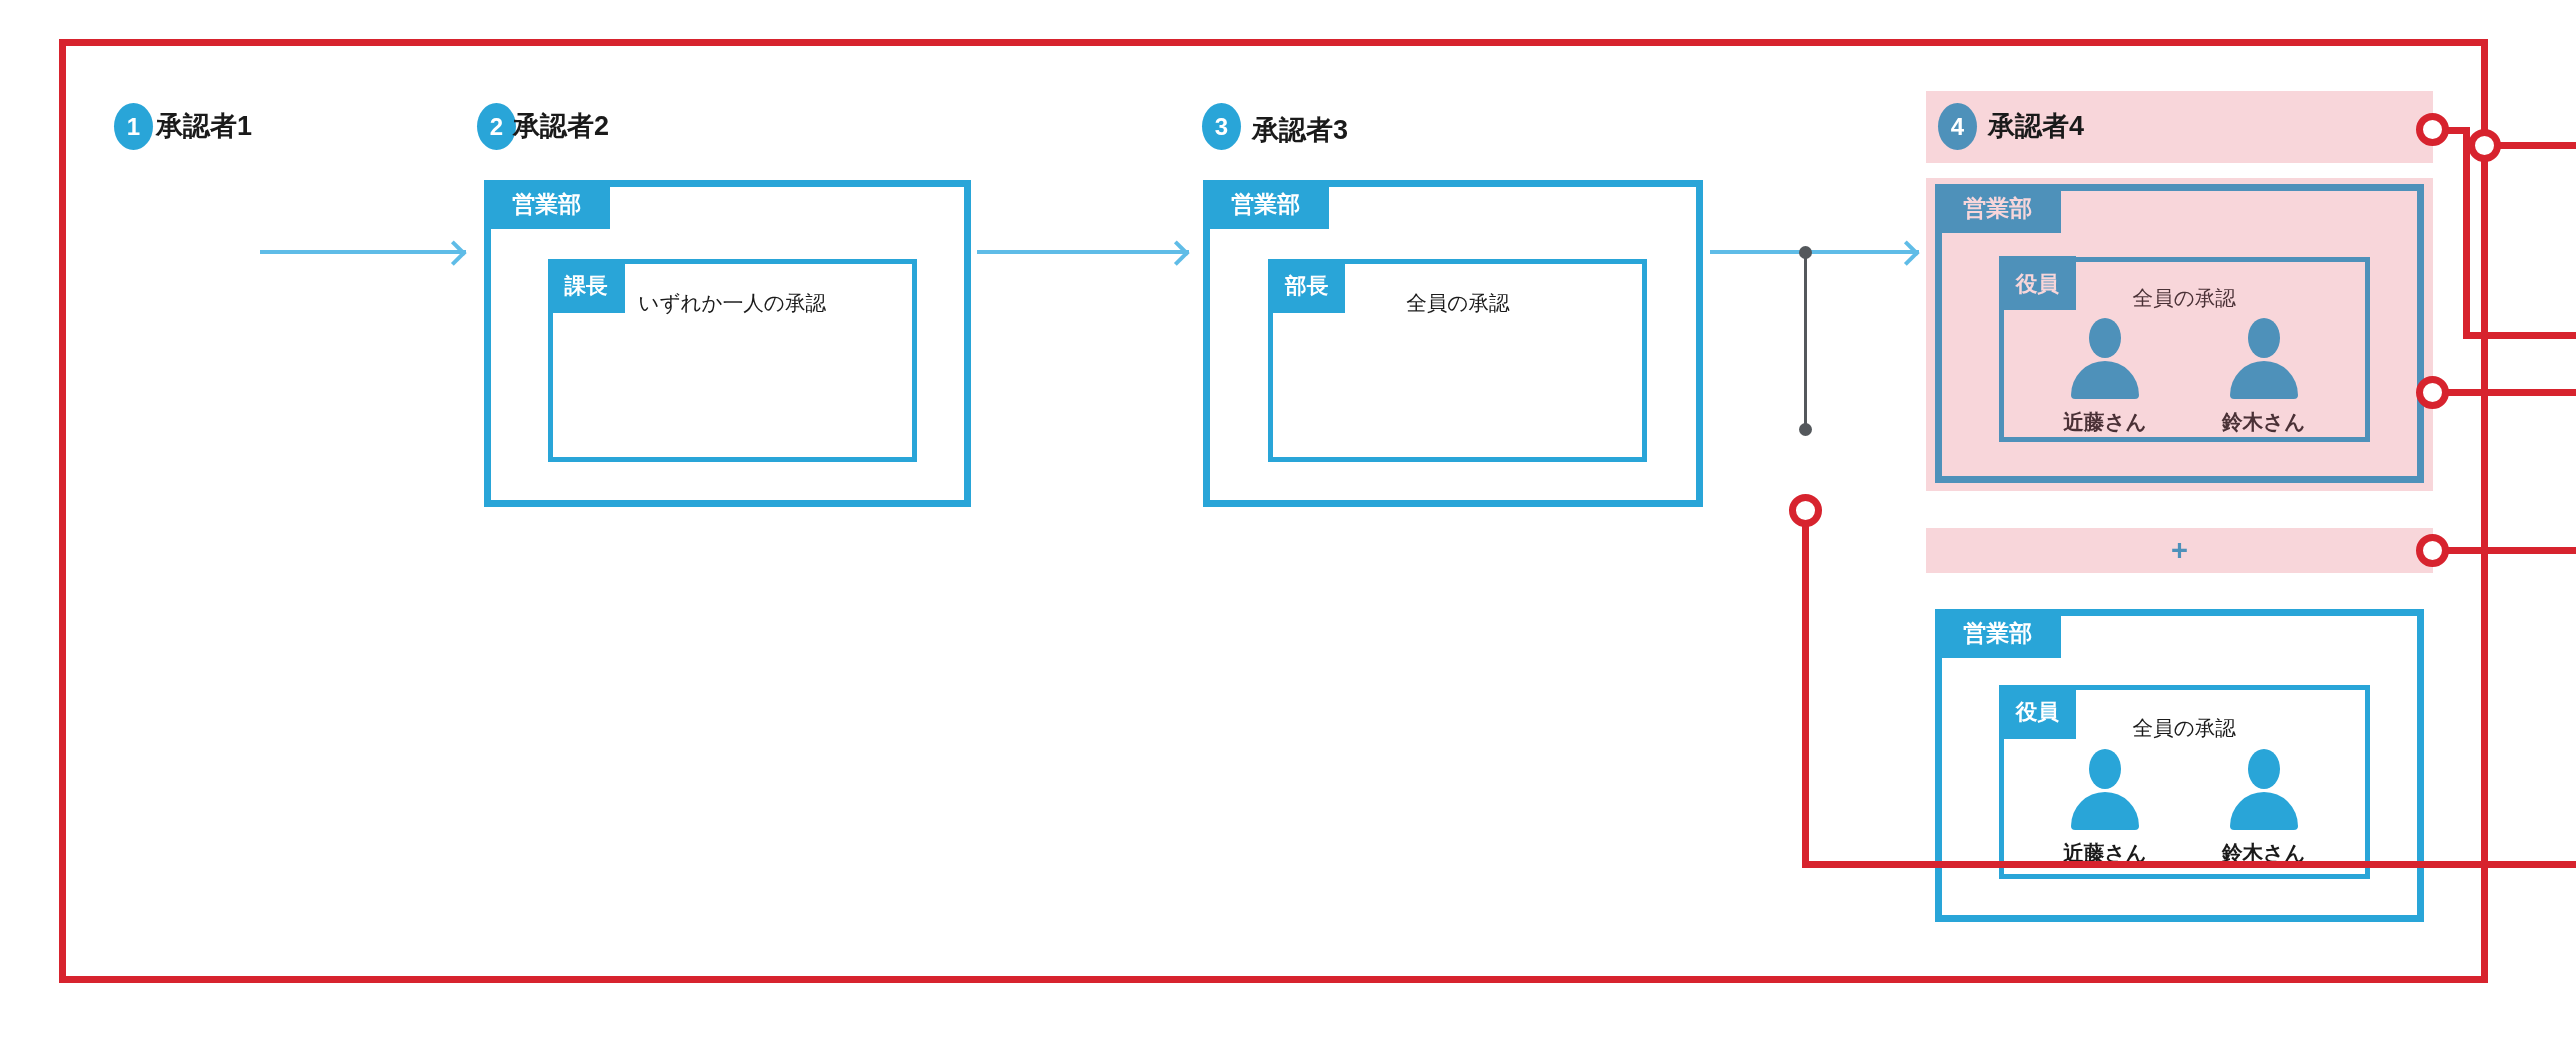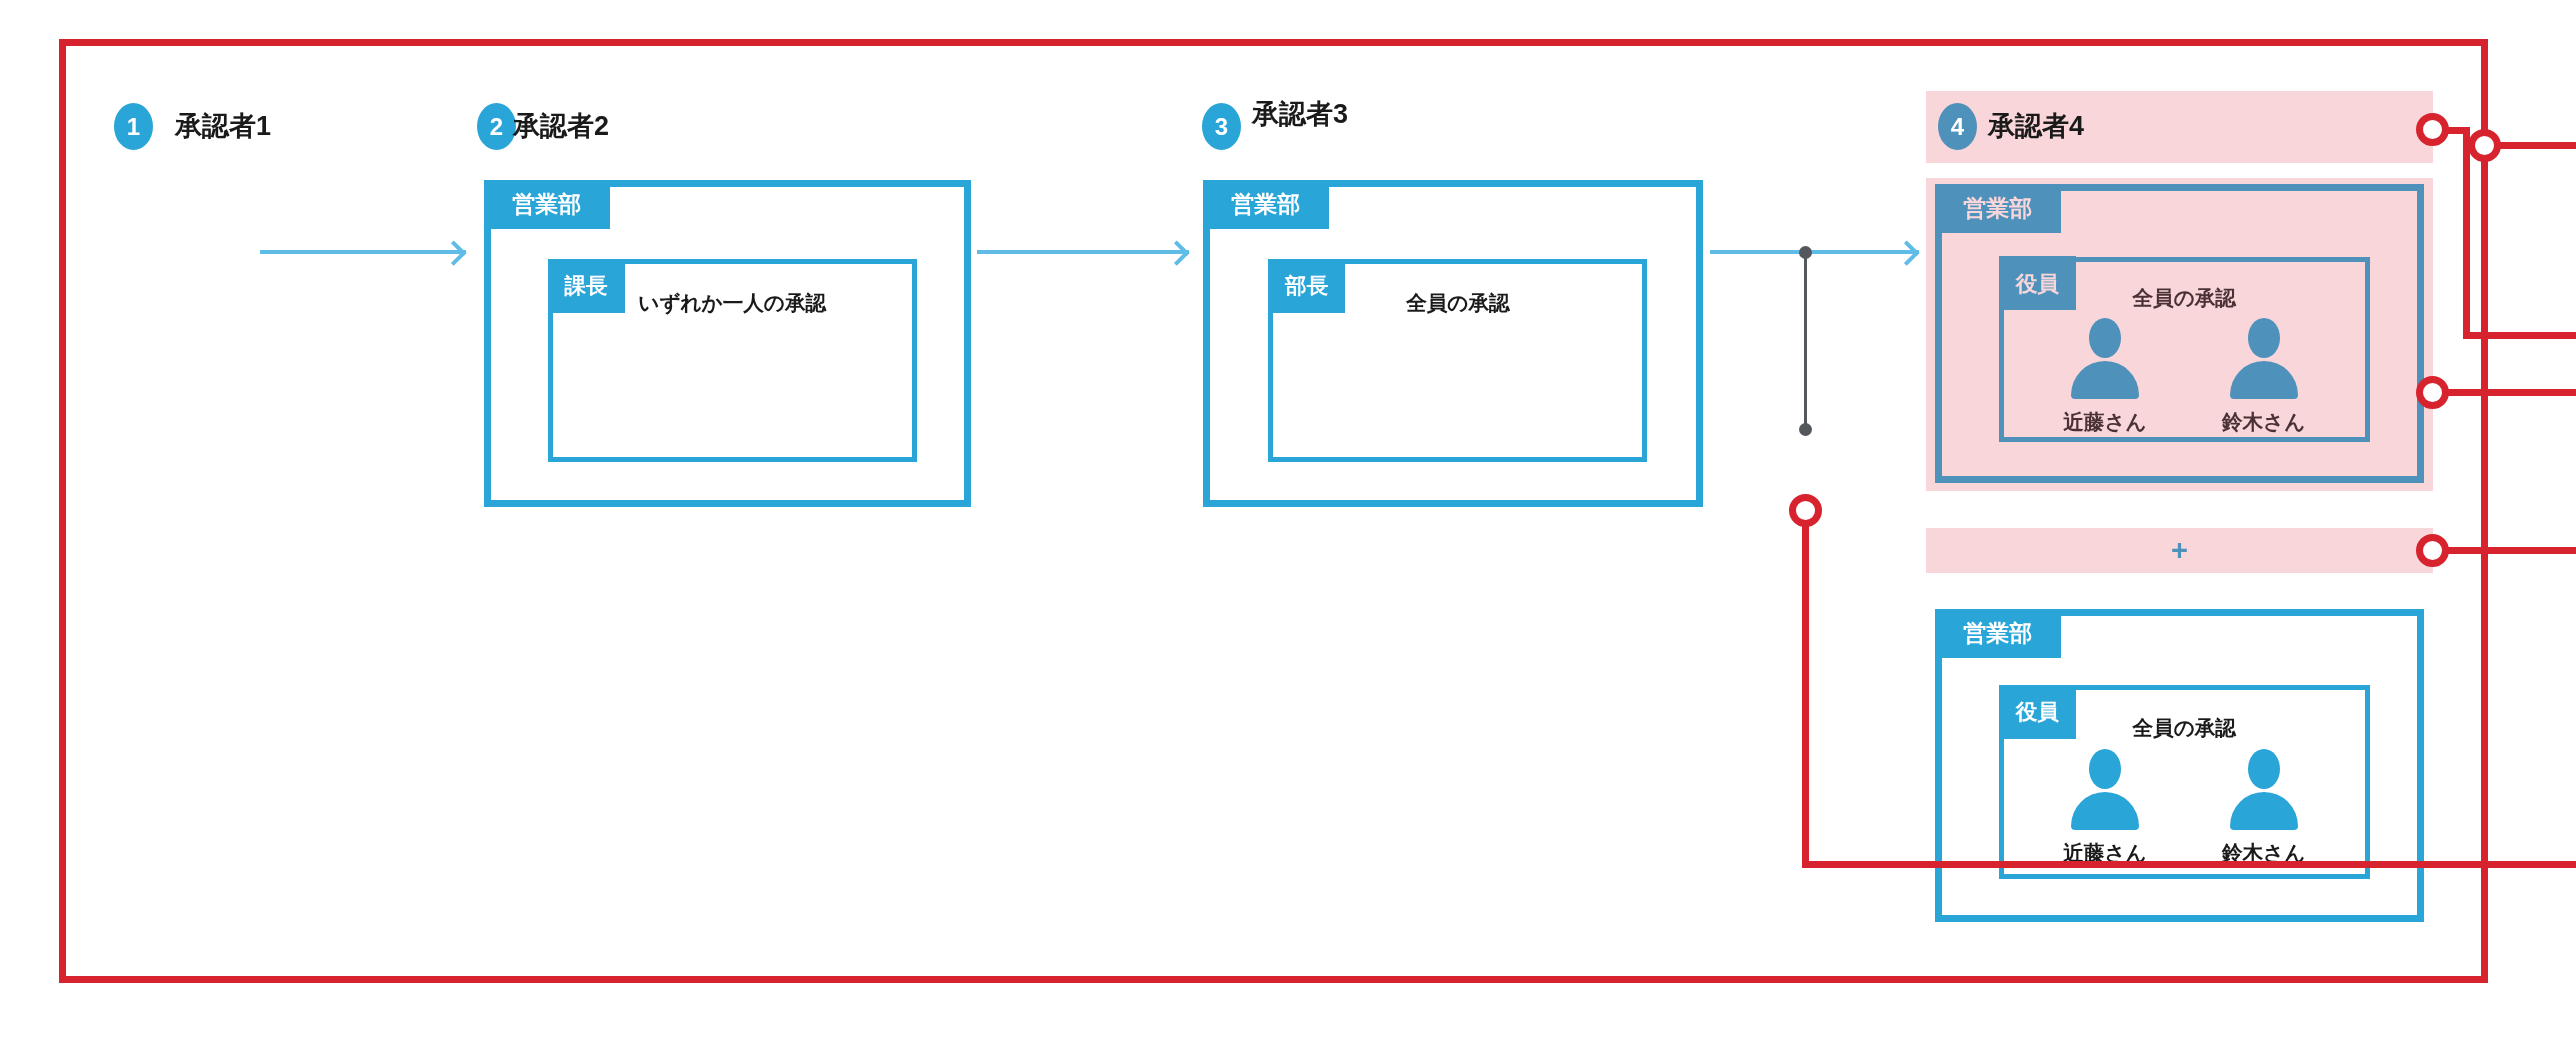--- a/index.html
+++ b/index.html
@@ -45,21 +45,21 @@
   .abox.muted { --bb:#4E91BA; --bgc:#F8D6DA; --tx:#4A3136; --tabtx:#F8D6DA; }
   .dept-tab { position:absolute; left:-7.2px; top:-7.2px; width:126px; height:49px;
     background:var(--bb); color:var(--tabtx); font-size:23px; font-weight:bold;
     display:flex; align-items:center; justify-content:center;text-align:right; }
   .inner { position:absolute; left:12%; right:10%; top:23%; bottom:12%;
            border:5.2px solid var(--bb); }
   .role-tab { position:absolute; left:-5.2px; top:-5.2px; width:77px; height:54px;
     background:var(--bb); color:var(--tabtx); font-size:21.6px; font-weight:bold;
     display:flex; align-items:center; justify-content:center; }
   .rule { position:absolute; left:0; right:0; top:13%; text-align:center;
-          font-size:20.6px; font-weight:bold; color:var(--tx); }
+          font-size:20.6px; font-weight:normal; color:var(--tx); }
   .people { position:absolute; left:6%; right:6%; top:32%;
             display:flex; justify-content:space-around; }
   .pcol { display:flex; flex-direction:column; align-items:center; }
   .picon { display:flex; flex-direction:column; align-items:center; }
   .phead { width:32px; height:40px; border-radius:50%; background:var(--bb); }
   .ptorso { width:68px; height:38px; margin-top:3.1px;
             border-radius:34px 34px 4.1px 4.1px; background:var(--bb); }
   .pname { margin-top:9.3px; font-size:20.6px; font-weight:bold; color:var(--tx); white-space:nowrap; }
   .pcol.free { position:absolute; --bb:#29A5D8; --tx:#1a1a1a; }
 
@@ -93,38 +93,38 @@
   <div class="aline" style="left:1710px; top:250px; width:209px;"></div>
   <div class="chev" style="left:1898px; top:244px;"></div>
 
   <div class="gline" style="left:1804px; top:252px; height:178px;"></div>
   <div class="gdot" style="left:1799px; top:246px;"></div>
   <div class="gdot" style="left:1799px; top:423px;"></div>
 
   <div class="step-badge" style="left:114px; top:103px;">
     <span>1</span>
   </div>
-  <div class="step-label" style="left:175px; top:103px;">承認者1</div>
+  <div class="step-label" style="left:156px; top:103px;">承認者1</div>
 
   <div class="step-badge" style="left:477px; top:103px;">
     <span>2</span>
   </div>
   <div class="step-label" style="left:513px; top:103px;">承認者2</div>
   <div class="abox" style="left:484px; top:180px; width:487px; height:327px;">
     <div class="dept-tab">営業部</div>
     <div class="inner">
       <div class="role-tab">課長</div>
       <div class="rule">いずれか一人の承認</div>
     </div>
   </div>
 
   <div class="step-badge" style="left:1202px; top:103px;">
     <span>3</span>
   </div>
-  <div class="step-label" style="left:1252px; top:91px;">承認者3</div>
+  <div class="step-label" style="left:1252px; top:107px;">承認者3</div>
   <div class="abox" style="left:1203px; top:180px; width:500px; height:327px;">
     <div class="dept-tab">営業部</div>
     <div class="inner">
       <div class="role-tab">部長</div>
       <div class="rule">全員の承認</div>
     </div>
   </div>
 
   <div class="step-badge muted" style="left:1938px; top:103px;">
     <span>4</span>

